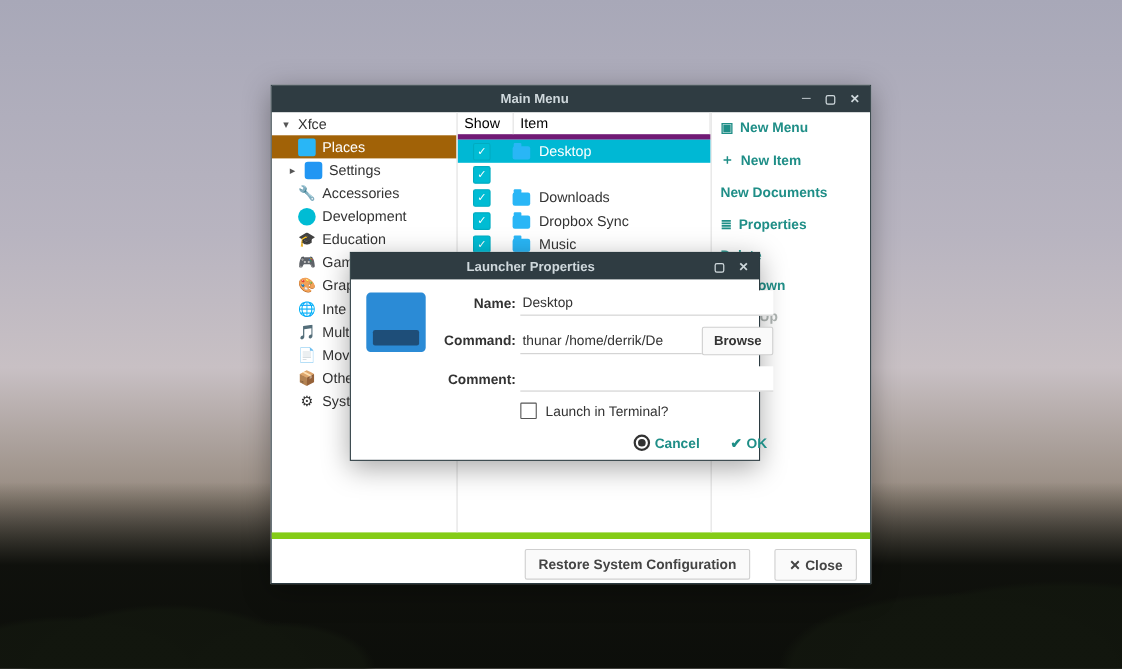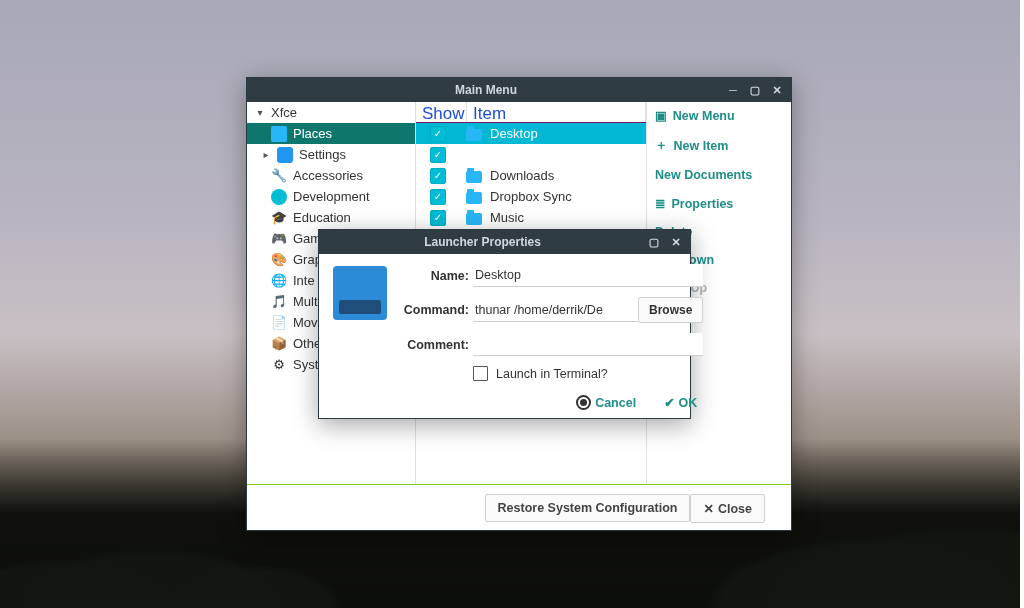--- a/index.html
+++ b/index.html
@@ -17,35 +17,35 @@
   .win{position:absolute;background:#fff;border:1px solid #2b3a40;box-shadow:0 6px 24px rgba(0,0,0,.35)}
   .titlebar{height:24px;background:#2f3c42;color:#cfd8dc;display:flex;align-items:center;padding:0 6px;font-size:12px;font-weight:bold}
   .titlebar .title{flex:1;text-align:center}
   .titlebar .wbtn{width:16px;height:16px;margin-left:6px;display:flex;align-items:center;justify-content:center;color:#cfd8dc;font-size:11px;cursor:pointer}
   
   .mainwin{left:246px;top:77px;width:544px;height:452px}
   .mainbody{display:flex;height:calc(100% - 24px - 46px)}
   .col{border-right:1px solid #e0e0e0}
   .tree{width:168px;overflow:hidden}
   .tree-row{display:flex;align-items:center;height:21px;padding:0 4px 0 8px;gap:6px;white-space:nowrap}
-  .tree-row.selected{background:#0f766e;color:#fff}
+  .tree-row.selected{background:#a16207;color:#fff}
   .tree-row .exp{width:10px;text-align:center;color:#555;font-size:10px}
   .ic{width:16px;height:16px;display:inline-flex;align-items:center;justify-content:center;font-size:13px}
   .itemcol{flex:1;overflow:hidden}
-  .ith{display:flex;height:20px;border-bottom:1px solid #701a75;font-size:17px;color:#1d4ed8}
+  .ith{display:flex;height:20px;border-bottom:5px solid #701a75;font-size:13px;color:#000000}
   .ith div{padding:2px 6px;border-right:1px solid #e0e0e0}
   .irow{display:flex;align-items:center;height:21px}
   .irow.selected{background:#00b8d4;color:#fff}
   .irow .chk{width:44px;display:flex;justify-content:center}
   .irow .nm{flex:1;display:flex;align-items:center;gap:8px;padding-left:6px}
   .cb{width:14px;height:14px;border:1px solid #00acc1;background:#00bcd4;display:flex;align-items:center;justify-content:center;color:#fff;font-size:10px;border-radius:2px}
   .actions{width:128px;padding:6px 8px;display:flex;flex-direction:column;gap:14px;font-size:12.5px;font-weight:bold;color:#1f8e87}
   .actions .act{display:flex;align-items:center;gap:6px;cursor:pointer}
   .actions .act.disabled{color:#b0b6b4;cursor:default}
-  .footer{height:46px;border-top:1px solid #84cc16;display:flex;align-items:center;justify-content:flex-end;gap:0;padding:0 26px}
+  .footer{height:46px;border-top:6px solid #84cc16;display:flex;align-items:center;justify-content:flex-end;gap:22px;padding:0 12px}
   .btn{border:1px solid #cfcfcf;background:#fafafa;padding:6px 12px;border-radius:2px;font-weight:bold;font-size:12.5px;color:#444;cursor:pointer}
   
   .dlg{left:318px;top:229px;width:371px;height:188px;z-index:5}
   .dlgbody{padding:10px 14px 8px 14px;display:grid;grid-template-columns:62px 78px 1fr auto;grid-auto-rows:min-content;row-gap:10px;align-items:center}
   .bigicon{grid-row:1 / span 3;width:54px;height:54px;background:#2b8bd6;border-radius:4px;position:relative;align-self:start;margin-top:2px}
   .bigicon::after{content:"";position:absolute;left:6px;right:6px;bottom:6px;height:14px;background:#1e4e79;border-radius:2px}
   .lbl{font-weight:bold;font-size:12.5px;text-align:right;padding-right:4px;color:#333}
   .txtin{grid-column:3 / span 2;border:none;border-bottom:1px solid #d0d0d0;padding:4px 2px;font-size:12.5px;font-family:inherit;color:#333;outline:none}
   .txtin.short{grid-column:3 / span 1}
   .browse{border:1px solid #cfcfcf;background:#fafafa;padding:5px 10px;font-weight:bold;font-size:12px;cursor:pointer;border-radius:2px}

